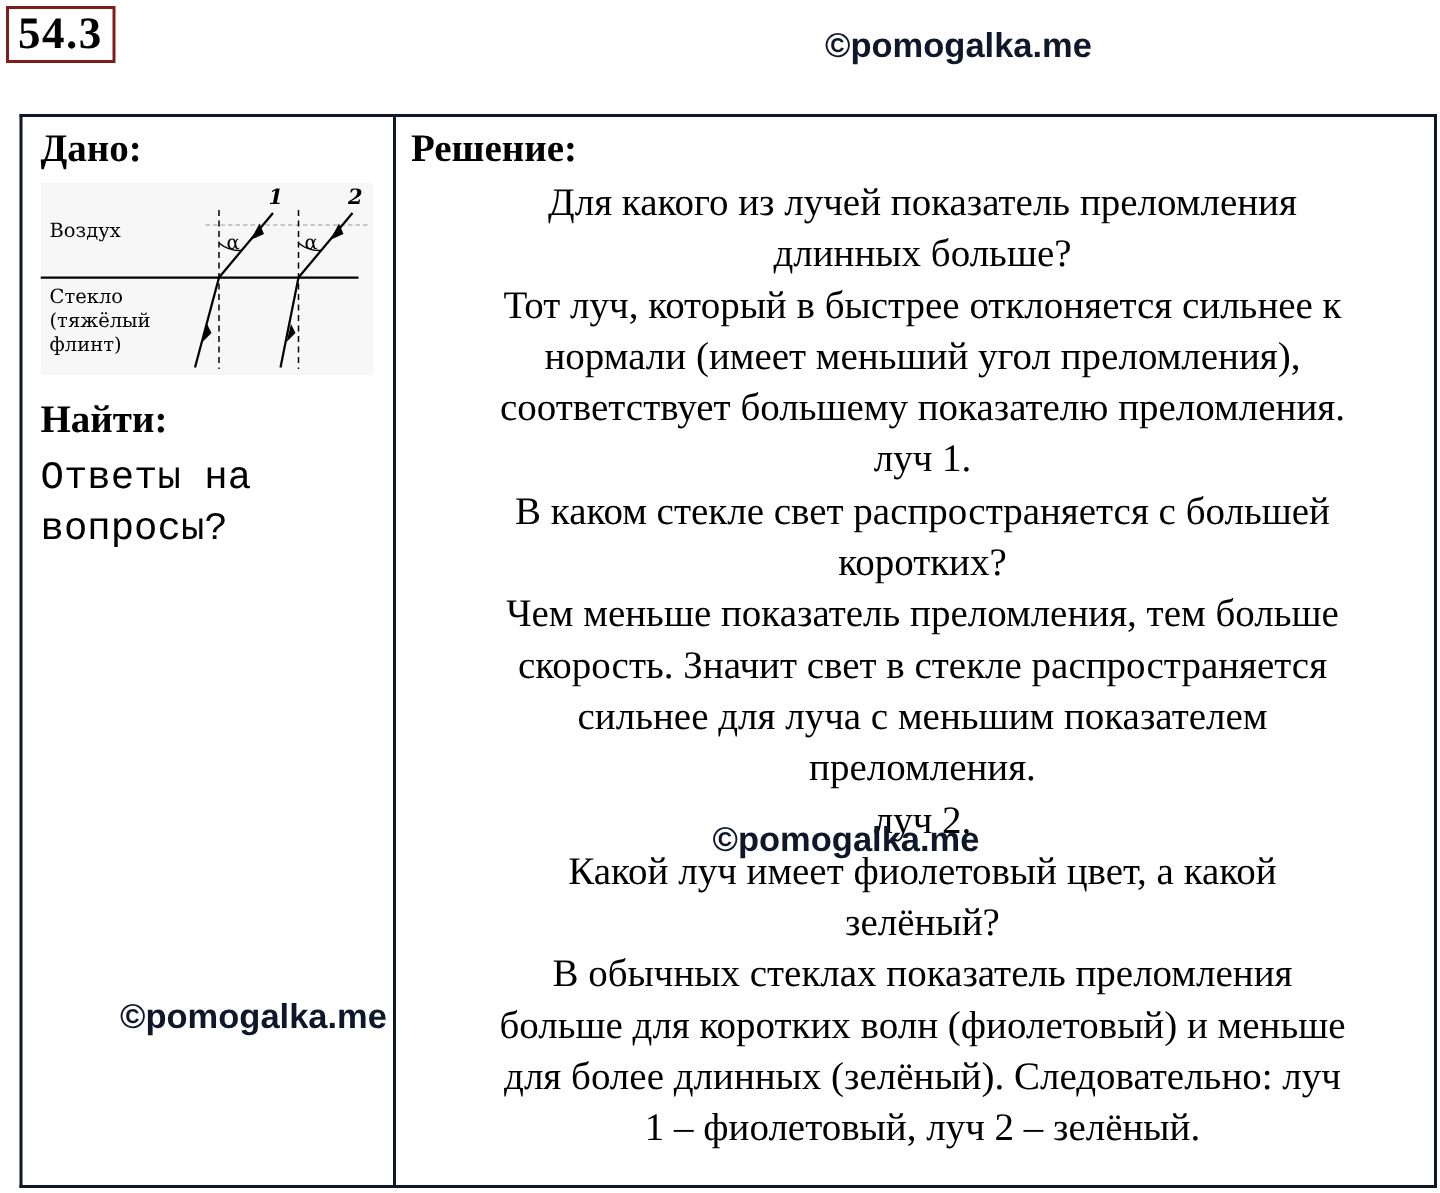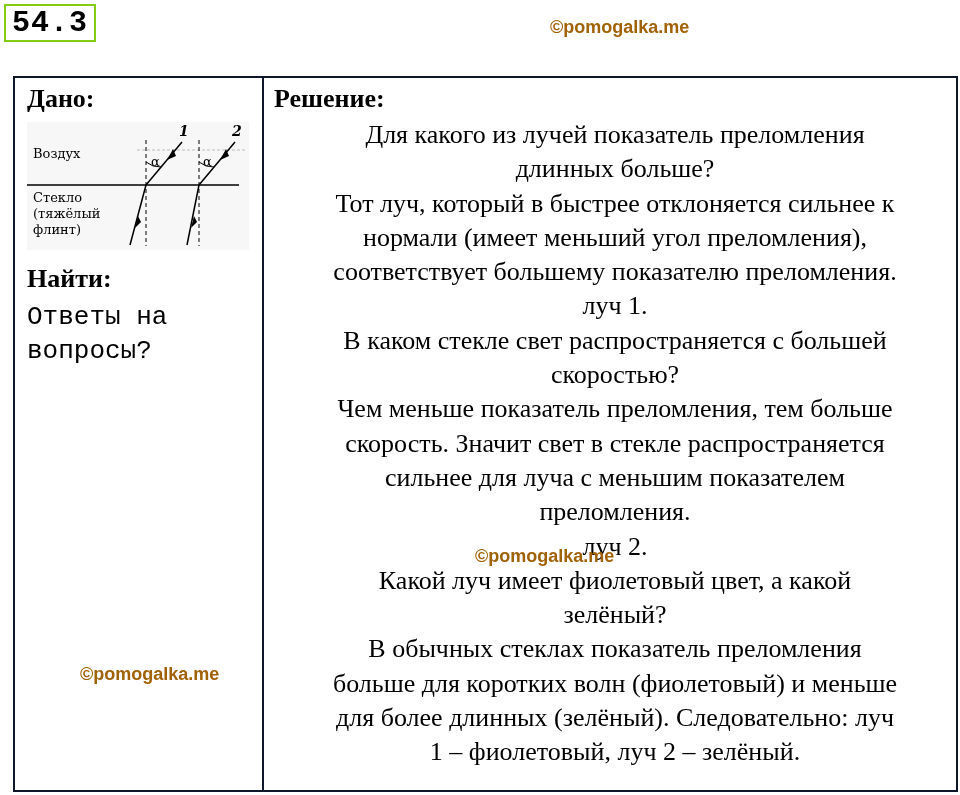--- a/index.html
+++ b/index.html
@@ -1,22 +1,22 @@
 <!DOCTYPE html>
 <html><head>
   <meta charset="utf-8">
   <style>
     html, body { margin: 0; padding: 0; background: #ffffff; }
     body { width: 960px; height: 795px; position: relative; overflow: hidden; color: #000; font-family: "Liberation Serif", serif; }
     .task-num {
       position: absolute; left: 4px; top: 4px;
-      border: 2px solid #84cc16; padding: 0 6px; height: 34px; line-height: 34px;
-      font-family: Liberation Mono, monospace; font-weight: bold; font-size: 30px; letter-spacing: 1px;
+      border: 2px solid #7f1d1d; padding: 0 6px; height: 34px; line-height: 34px;
+      font-family: Liberation Serif, serif; font-weight: bold; font-size: 30px; letter-spacing: 1px;
     }
-    .wm { position: absolute; font-family: "Liberation Sans", sans-serif; font-weight: bold; font-size: 18px; color: #a16207; }
+    .wm { position: absolute; font-family: "Liberation Sans", sans-serif; font-weight: bold; font-size: 23px; color: #0f172a; }
     .wm-top { left: 550px; top: 17px; }
     .wm-mid { left: 475px; top: 546px; }
     .wm-left { left: 80px; top: 664px; }
     table.sol {
       position: absolute; left: 13px; top: 76px; width: 945px; height: 716px;
       border-collapse: collapse; table-layout: fixed;
     }
     table.sol td { border: 2px solid #0f172a; vertical-align: top; padding: 0; }
     td.given { width: 235px; padding-left: 12px !important; }
     td.solution { padding-left: 10px !important; }
@@ -73,21 +73,21 @@
     <td class="solution">
       <div class="head">Решение:</div>
       <div class="body-text sol-body">
         <span class="line">Для какого из лучей показатель преломления</span>
         <span class="line">длинных больше?</span>
         <span class="line">Тот луч, который в быстрее отклоняется сильнее к</span>
         <span class="line">нормали (имеет меньший угол преломления),</span>
         <span class="line">соответствует большему показателю преломления.</span>
         <span class="line">луч 1.</span>
         <span class="line">В каком стекле свет распространяется с большей</span>
-        <span class="line">скоростью?</span>
+        <span class="line">коротких?</span>
         <span class="line">Чем меньше показатель преломления, тем больше</span>
         <span class="line">скорость. Значит свет в стекле распространяется</span>
         <span class="line">сильнее для луча с меньшим показателем</span>
         <span class="line">преломления.</span>
         <span class="line">луч 2.</span>
         <span class="line">Какой луч имеет фиолетовый цвет, а какой</span>
         <span class="line">зелёный?</span>
         <span class="line">В обычных стеклах показатель преломления</span>
         <span class="line">больше для коротких волн (фиолетовый) и меньше</span>
         <span class="line">для более длинных (зелёный). Следовательно: луч</span>

